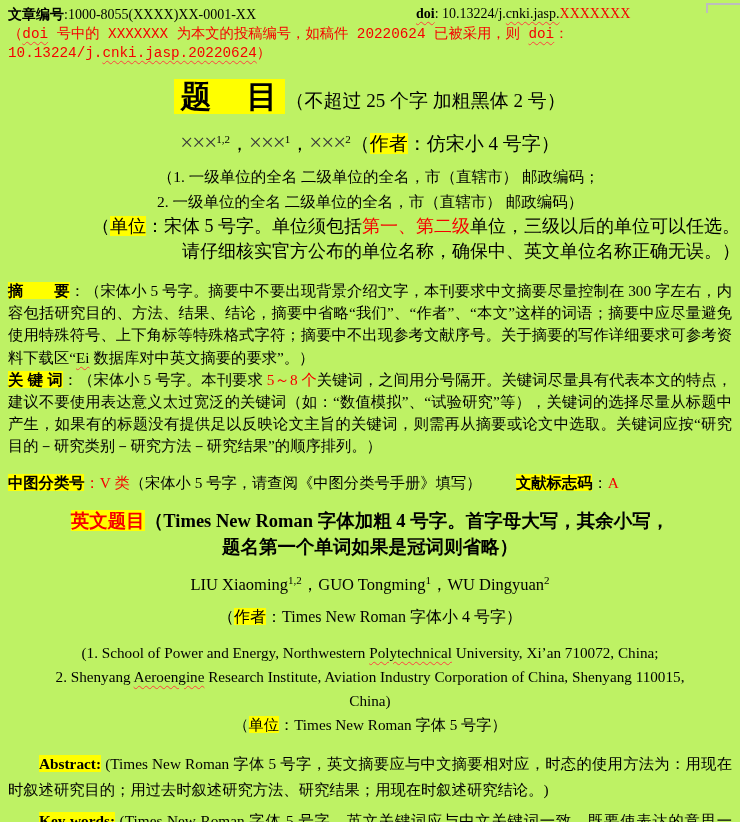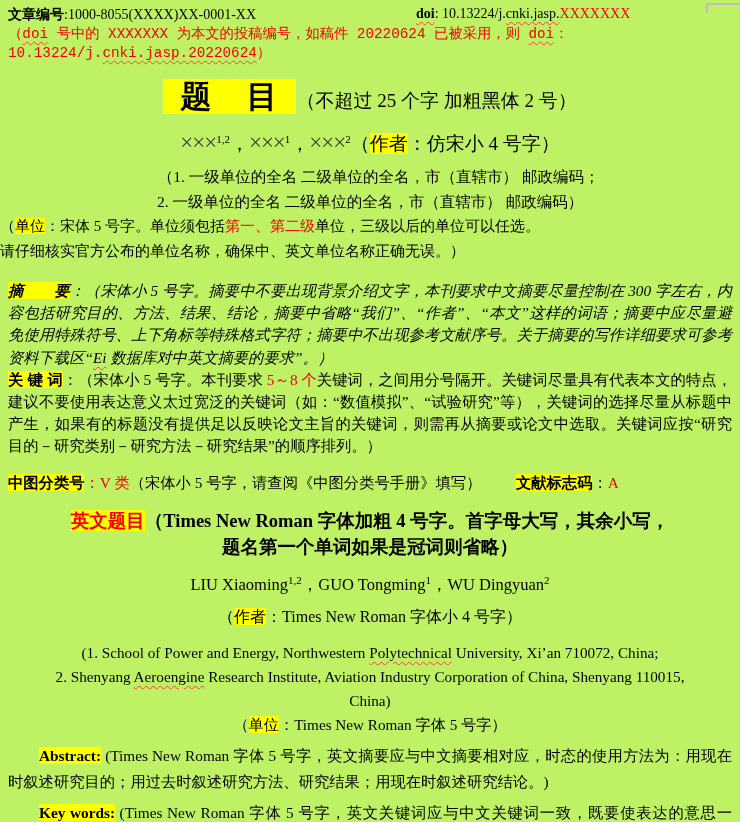--- a/index.html
+++ b/index.html
@@ -12,42 +12,42 @@
   
   .b{font-weight:bold;}
   .hei{font-family:"Liberation Sans","DejaVu Sans",sans-serif;font-weight:bold;}
   .red{color:#f50000;}
   .hl{background:#ffff00;}
   .wavy{text-decoration:underline;text-decoration-style:wavy;
     text-decoration-color:#ff4040;text-decoration-thickness:1px;text-underline-offset:3px;}
   sup{font-size:11px;line-height:0;}
   .xxx{font-size:23px;color:#3a3a3a;letter-spacing:-1px;}
   .big{font-size:31px;font-family:"Liberation Sans","DejaVu Sans",sans-serif;
-    font-weight:bold;letter-spacing:2px;padding:0 17px;}
+    font-weight:bold;letter-spacing:2px;padding:0 6px;}
   .tnote{font-size:19px;}
   
   .l1{position:relative;margin:5px 8px 0;font-size:14px;line-height:18px;height:18px;}
   .l1 .rightpart{position:absolute;left:408px;top:0;}
   .l2{margin:2px 8px 0;font-size:14.3px;line-height:19px;font-family:Liberation Mono, monospace;}
   .cn-title{text-align:center;margin-top:12px;line-height:44px;}
   .cn-authors{text-align:center;margin-top:5px;font-size:19px;line-height:28px;}
   .cn-affil{text-align:center;font-size:15.5px;line-height:24.5px;}
   .cn-affil.first{margin-top:7px;margin-left:17px;}
-  .cn-danwei{text-align:left;font-size:15px;line-height:25px;}
+  .cn-danwei{text-align:right;font-size:18px;line-height:25px;}
   .para{margin:0 8px;font-size:15.3px;line-height:22.2px;text-align:justify;}
-  .abstract-cn{margin-top:16px;font-style:italic;}
+  .abstract-cn{margin-top:16px;}
   .clc{margin:13px 8px 0;font-size:15.3px;line-height:23px;}
   .en-title{text-align:center;font-size:18.5px;font-weight:bold;line-height:26px;}
   .en-title.first{margin-top:14px;}
   .en-authors{text-align:center;margin-top:13px;font-size:16.5px;line-height:24px;}
   .en-note{text-align:center;margin-top:8px;font-size:16px;line-height:24px;}
   .en-affil{text-align:center;font-size:15.2px;line-height:24px;}
   .en-affil.first{margin-top:12px;}
   .para-en{margin:0 8px;font-size:15.3px;line-height:26.5px;text-align:justify;text-indent:31px;}
-  .abs{margin-top:6px;}
+  .abs{margin-top:14px;}
   .kw{margin-top:4px;}
 </style>
 </head>
 <body>
 
 <div class="page">
   <div class="corner"></div>
 
   <div class="l1">
     <span><span class="hei">文章编号</span><span>:1000-8055(XXXX)XX-0001-XX</span></span>

